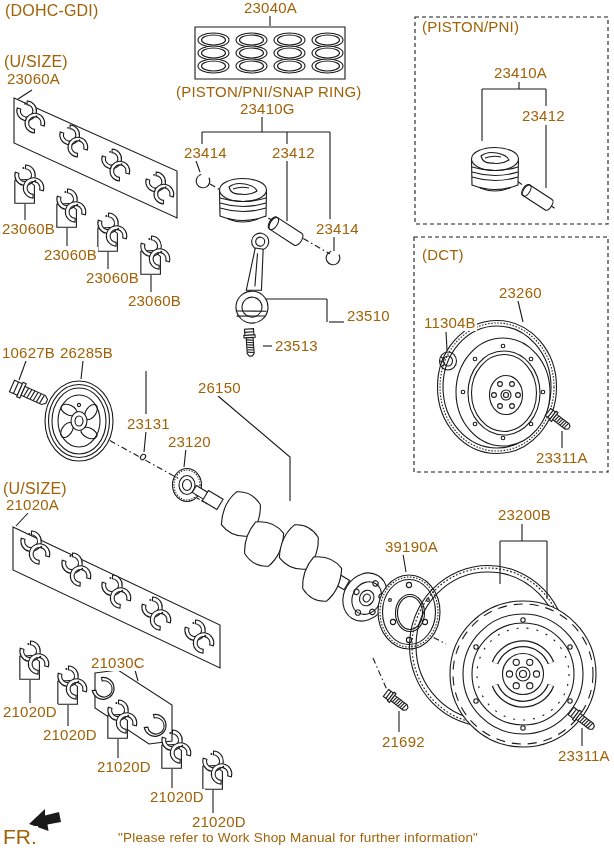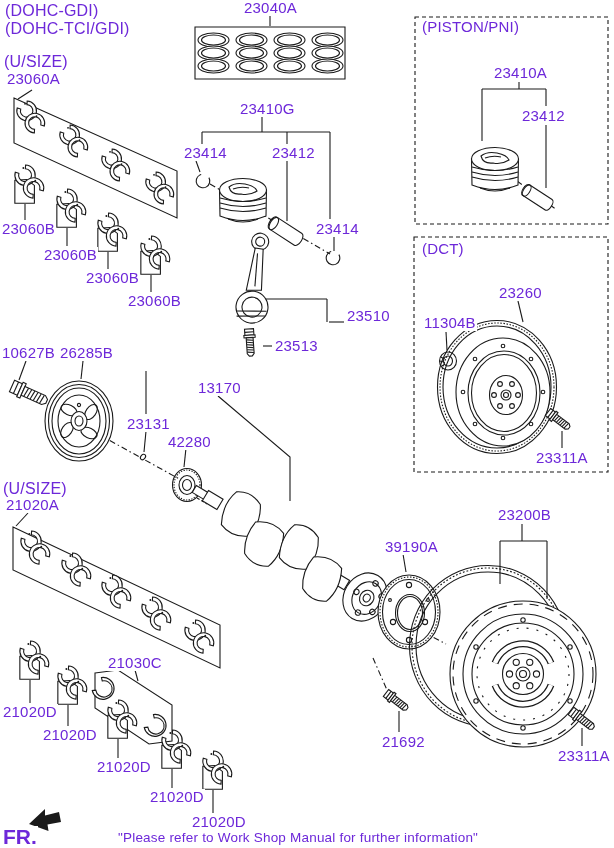--- a/index.html
+++ b/index.html
@@ -1,22 +1,22 @@
 <!DOCTYPE html>
 <html><head>
 <meta charset="utf-8">
 <style>
   html,body{margin:0;padding:0;background:#fff;}
   #stage{position:relative;width:614px;height:848px;background:#fff;overflow:hidden;
          font-family:"Liberation Sans",sans-serif;color:#000;}
   #art{position:absolute;left:0;top:0;}
-  .lbl{position:absolute;font:15px/1.05 "Liberation Sans",sans-serif;color:#6d28d9;
+  .lbl{position:absolute;font:15px/1.05 "Liberation Sans",sans-serif;color:#a16207;
        background:#fff;padding:0 1px;white-space:nowrap;letter-spacing:.2px;}
   .fs16{font-size:16px;}
-  .fr{font-size:21px;font-weight:bold;letter-spacing:0;}
+  .fr{font-size:21px;font-weight:normal;letter-spacing:0;}
   .note{font-size:13.5px;background:transparent;}
   svg *{vector-effect:non-scaling-stroke;}
   .s{fill:none;stroke:#1a1a1a;stroke-width:1.1;}
   .w{fill:#fff;stroke:#1a1a1a;stroke-width:1.1;}
   .d{fill:#1a1a1a;stroke:none;}
 </style>
 </head>
 <body>
 
 <div id="stage">
@@ -366,54 +366,54 @@
     </g>
     <g>
       <use href="#bolt" transform="translate(548,412) rotate(37) scale(.8)"></use>
     </g>
   </g>
 
   <path class="d" d="M29,824 L45,809 L45,815.5 L59,812 L61,822 L47.5,824.5 L48.5,831 Z"></path>
 </svg>
 
 <span class="lbl fs16" style="left:4px;top:3px">(DOHC-GDI)</span>
-<span class="lbl fs16" style="left:4px;top:21px">(DOHC-TCI/GDI)</span>
 <span class="lbl fs16" style="left:3px;top:54px">(U/SIZE)</span>
 <span class="lbl" style="left:6px;top:71px">23060A</span>
 <span class="lbl" style="left:243px;top:0px">23040A</span>
+<span class="lbl" style="left:175px;top:84px">(PISTON/PNI/SNAP RING)</span>
 <span class="lbl" style="left:239px;top:101px">23410G</span>
 <span class="lbl" style="left:183px;top:145px">23414</span>
 <span class="lbl" style="left:271px;top:145px">23412</span>
 <span class="lbl" style="left:315px;top:221px">23414</span>
 <span class="lbl" style="left:346px;top:308px">23510</span>
 <span class="lbl" style="left:274px;top:338px">23513</span>
 <span class="lbl" style="left:1px;top:221px">23060B</span>
 <span class="lbl" style="left:43px;top:247px">23060B</span>
 <span class="lbl" style="left:85px;top:270px">23060B</span>
 <span class="lbl" style="left:127px;top:293px">23060B</span>
 <span class="lbl" style="left:1px;top:345px">10627B</span>
 <span class="lbl" style="left:59px;top:345px">26285B</span>
-<span class="lbl" style="left:197px;top:380px">13170</span>
+<span class="lbl" style="left:197px;top:380px">26150</span>
 <span class="lbl" style="left:126px;top:416px">23131</span>
-<span class="lbl" style="left:167px;top:434px">42280</span>
+<span class="lbl" style="left:167px;top:434px">23120</span>
 <span class="lbl fs16" style="left:2px;top:481px">(U/SIZE)</span>
 <span class="lbl" style="left:5px;top:497px">21020A</span>
-<span class="lbl" style="left:107px;top:655px">21030C</span>
+<span class="lbl" style="left:90px;top:655px">21030C</span>
 <span class="lbl" style="left:2px;top:704px">21020D</span>
 <span class="lbl" style="left:42px;top:727px">21020D</span>
 <span class="lbl" style="left:96px;top:759px">21020D</span>
 <span class="lbl" style="left:149px;top:789px">21020D</span>
 <span class="lbl" style="left:191px;top:814px">21020D</span>
 <span class="lbl" style="left:384px;top:539px">39190A</span>
 <span class="lbl" style="left:497px;top:507px">23200B</span>
 <span class="lbl" style="left:381px;top:734px">21692</span>
 <span class="lbl" style="left:557px;top:748px">23311A</span>
 <span class="lbl" style="left:421px;top:19px">(PISTON/PNI)</span>
 <span class="lbl" style="left:493px;top:65px">23410A</span>
 <span class="lbl" style="left:521px;top:108px">23412</span>
-<span class="lbl" style="left:421px;top:241px">(DCT)</span>
+<span class="lbl" style="left:421px;top:247px">(DCT)</span>
 <span class="lbl" style="left:498px;top:285px">23260</span>
 <span class="lbl" style="left:423px;top:315px">11304B</span>
 <span class="lbl" style="left:535px;top:450px">23311A</span>
 <span class="lbl fr" style="left:2px;top:826px">FR.</span>
 <span class="lbl note" style="left:117px;top:831px">"Please refer to Work Shop Manual for further information"</span>
 
 </div>
 
 </body></html>

